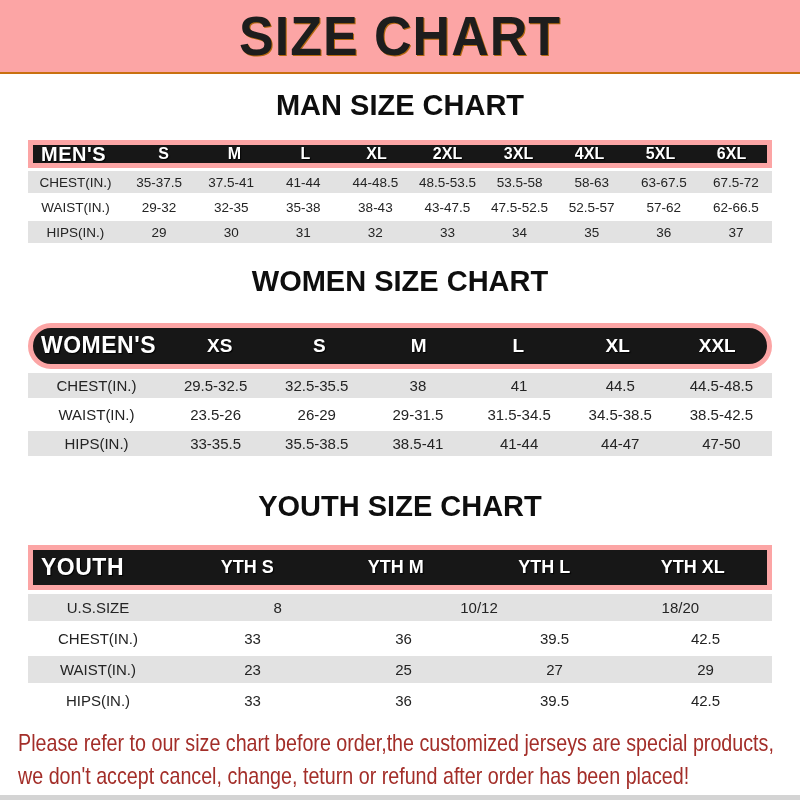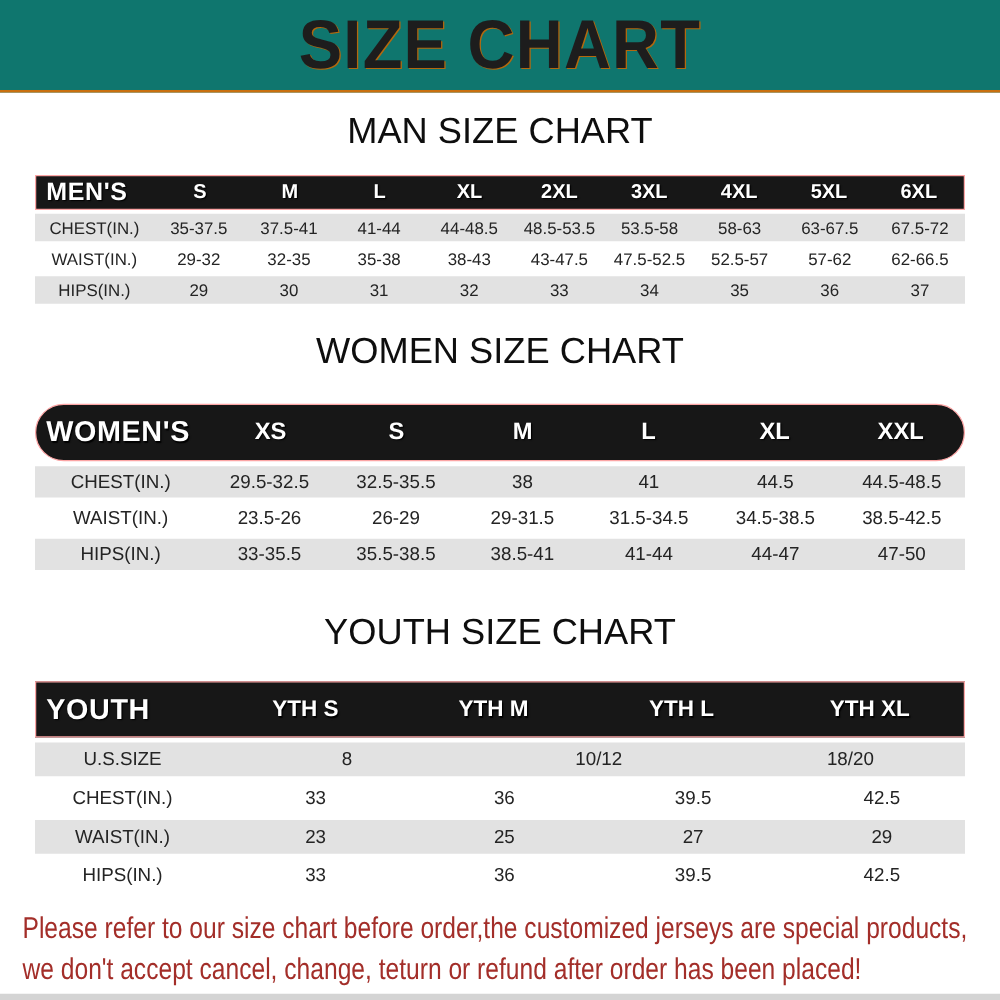--- a/index.html
+++ b/index.html
@@ -5,37 +5,37 @@
   * { margin:0; padding:0; box-sizing:border-box; }
   html,body { width:800px; height:800px; }
   body {
     background:#ffffff;
     font-family:"Liberation Sans", sans-serif;
     position:relative;
     overflow:hidden;
   }
   .banner {
     height:74px;
-    background:#0f766e;
+    background:#fca5a5;
     border-bottom:2px solid #c9700f;
     display:flex; align-items:center; justify-content:center;
   }
   .banner-title {
     font-size:52px; font-weight:800; color:#1d1d1d;
     letter-spacing:1px; transform:scaleY(1.06);
     text-shadow:1px 1px 0 #b3680e;
   }
   .heading {
-    text-align:center; font-size:29px; font-weight:400;
+    text-align:center; font-size:29px; font-weight:700;
     color:#0e0e0e; letter-spacing:0; line-height:1.15;
   }
   .table { width:744px; margin-left:28px; }
   .thead {
     background:#171717; display:flex; align-items:center;
-    color:#ffffff; border:1px solid #fca5a5;
+    color:#ffffff; border:5px solid #fca5a5;
   }
   .cell { text-align:center; }
   .thead .col { flex:1; font-weight:700; text-shadow:1px 1px 1px #000; }
   .group {
     flex:0 0 var(--labelw); text-align:left; padding-left:8px;
     font-weight:800; text-shadow:1px 1px 1px #000; letter-spacing:0.5px;
   }
   .trow { display:flex; align-items:center; color:#242424; margin-top:3px; }
   .trow .rowlabel { flex:0 0 var(--labelw); font-weight:400; }
   .trow .val { flex:1; }

